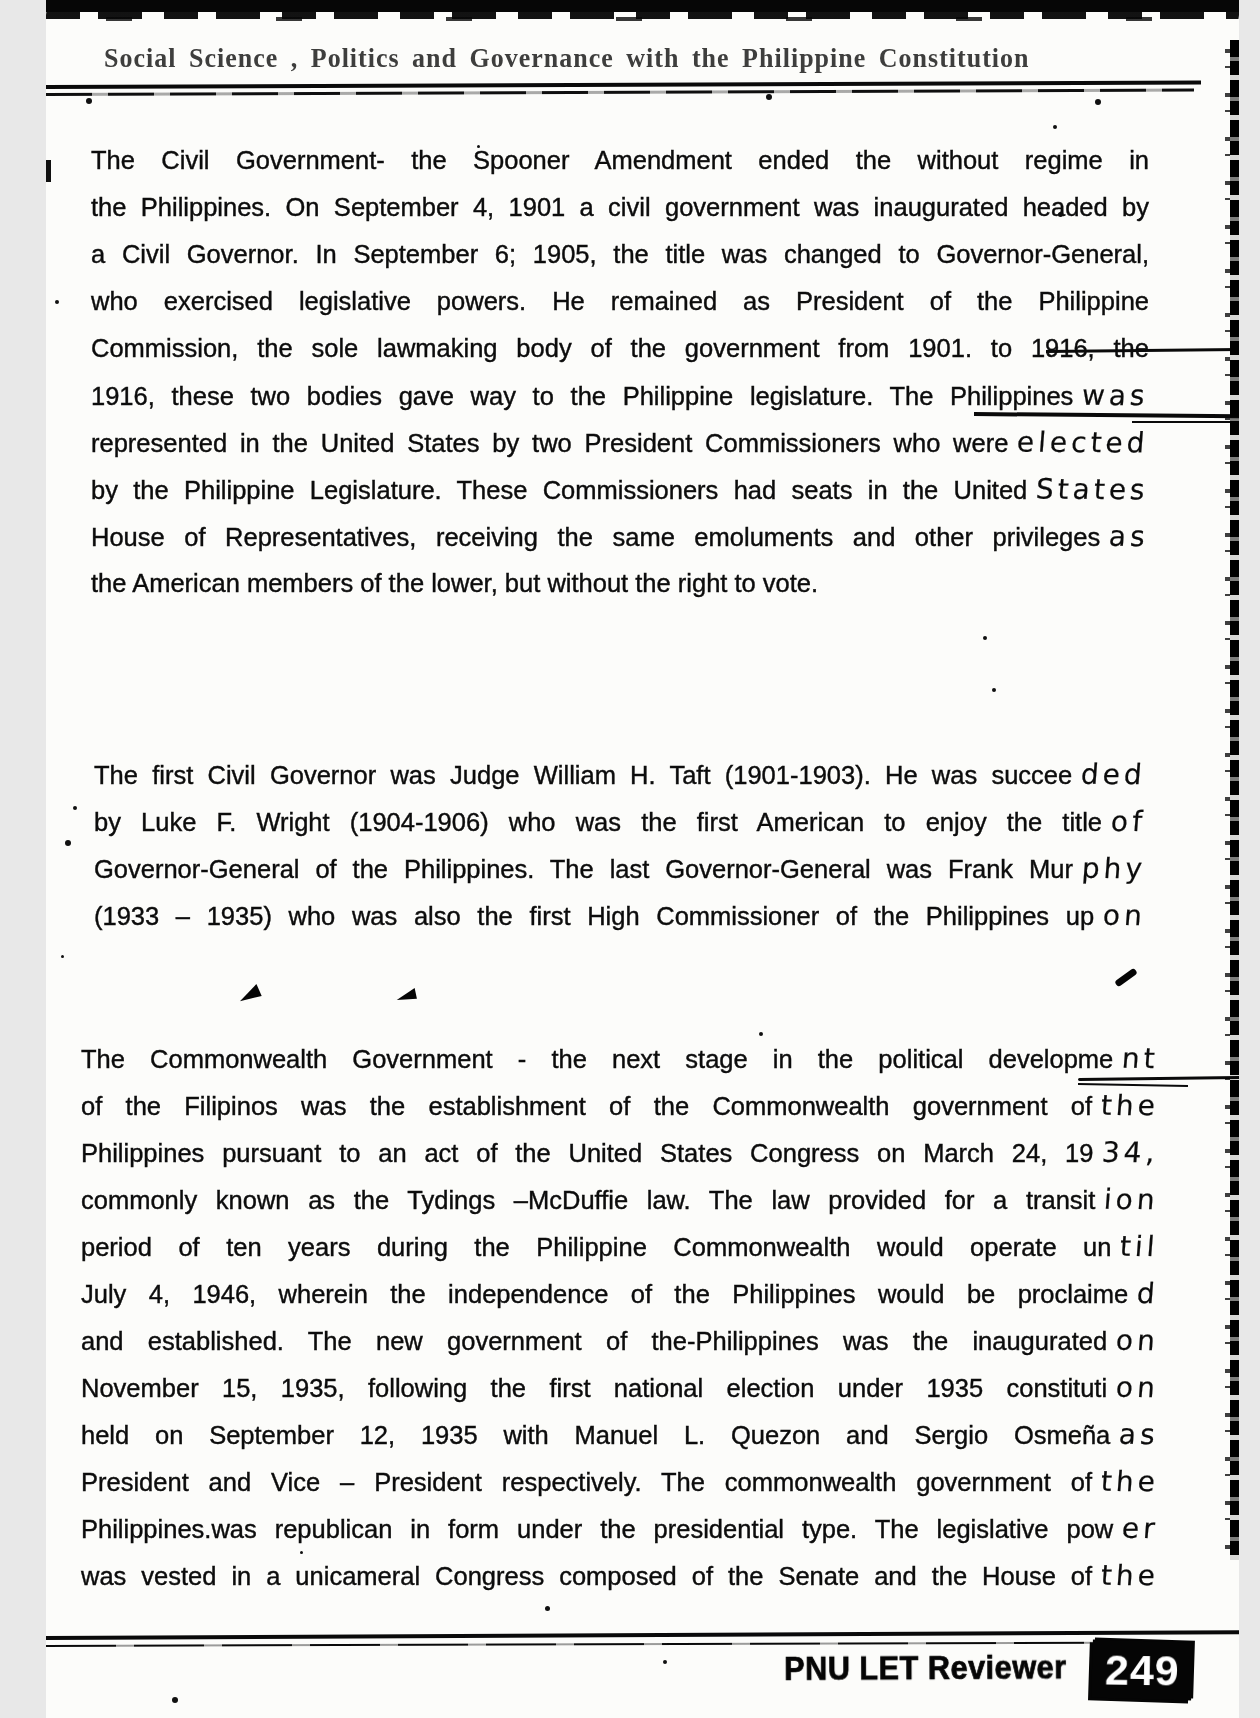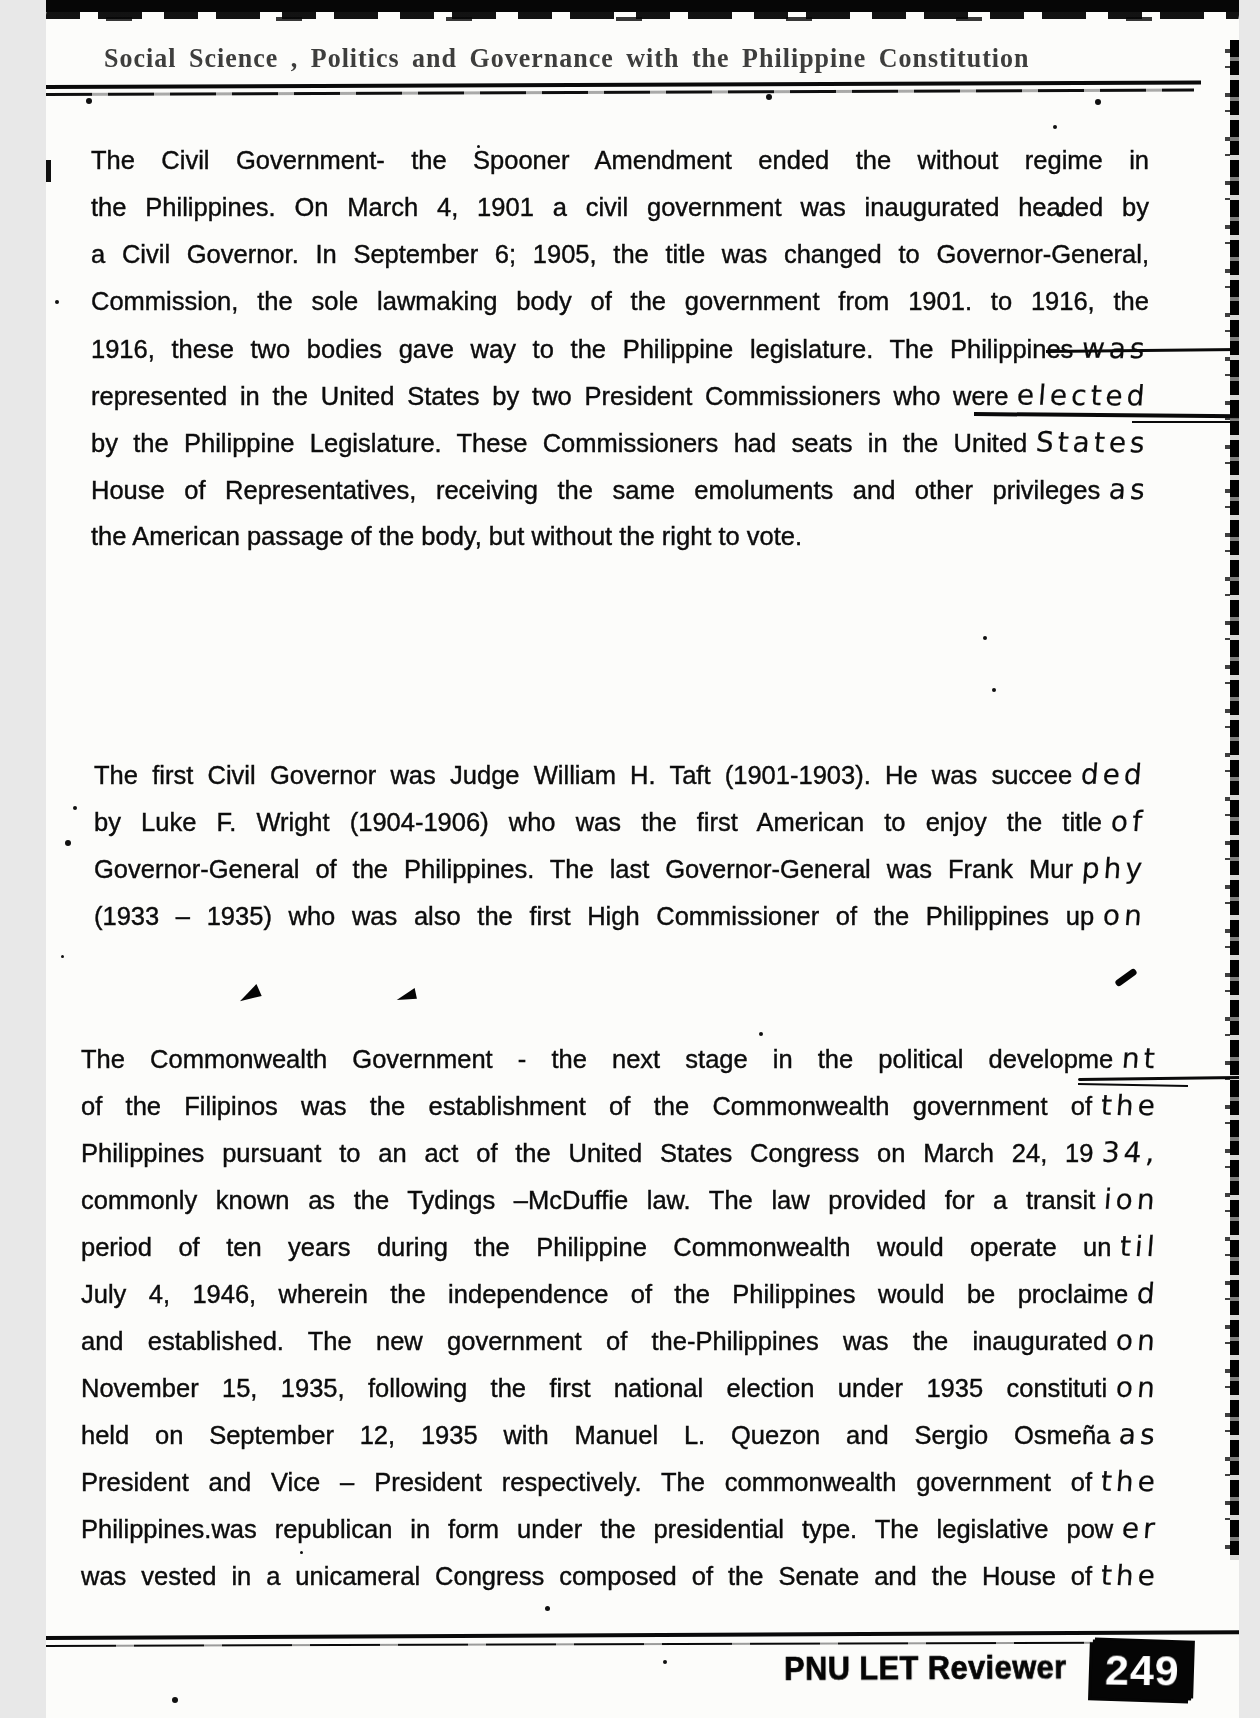--- a/index.html
+++ b/index.html
@@ -86,28 +86,29 @@
   <div class="topband"></div>
   <div class="topband-fuzz"></div>
   <div class="topband-fuzz2"></div>
 
   <div class="header-title">Social Science , Politics and Governance with the Philippine Constitution</div>
   <div class="rule hrule1"></div>
   <div class="rule hrule2"></div>
 
   <div class="para para1">
       <div class="line">The Civil Government- the Spooner Amendment ended the without regime in</div>
-      <div class="line">the Philippines. On March 4, 1901 a civil government was inaugurated headed by</div>
+      <div class="line">the Philippines. On September 4, 1901 a civil government was inaugurated headed by</div>
       <div class="line">a Civil Governor. In September 6; 1905, the title was changed to Governor-General,</div>
+      <div class="line">who exercised legislative powers. He remained as President of the Philippine</div>
       <div class="line">Commission, the sole lawmaking body of the government from 1901. to 1916, the</div>
       <div class="line">1916, these two bodies gave way to the Philippine legislature. The Philippines<span class="hand">was</span></div>
       <div class="line">represented in the United States by two President Commissioners who were<span class="hand">elected</span></div>
       <div class="line">by the Philippine Legislature. These Commissioners had seats in the United<span class="hand">States</span></div>
       <div class="line">House of Representatives, receiving the same emoluments and other privileges<span class="hand">as</span></div>
-      <div class="line last">the American passage of the body, but without the right to vote.</div>
+      <div class="line last">the American members of the lower, but without the right to vote.</div>
     </div>
   <div class="para para2">
       <div class="line">The first Civil Governor was Judge William H. Taft (1901-1903). He was succee<span class="hand">ded</span></div>
       <div class="line">by Luke F. Wright (1904-1906) who was the first American to enjoy the title<span class="hand">of</span></div>
       <div class="line">Governor-General of the Philippines. The last Governor-General was Frank Mur<span class="hand">phy</span></div>
       <div class="line">(1933 – 1935) who was also the first High Commissioner of the Philippines up<span class="hand">on</span></div>
     </div>
   <div class="para para3">
       <div class="line">The Commonwealth Government - the next stage in the political developme<span class="hand">nt</span></div>
       <div class="line">of the Filipinos was the establishment of the Commonwealth government of<span class="hand">the</span></div>

